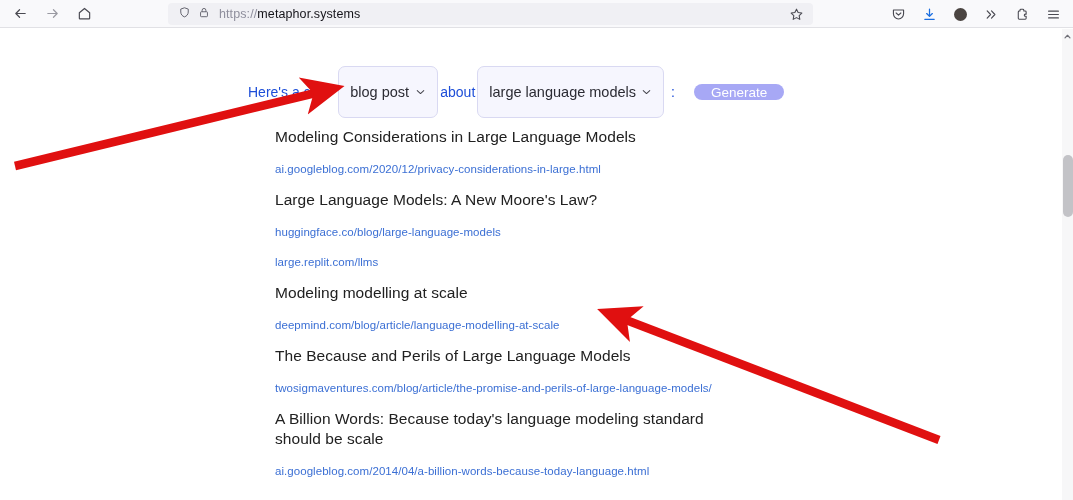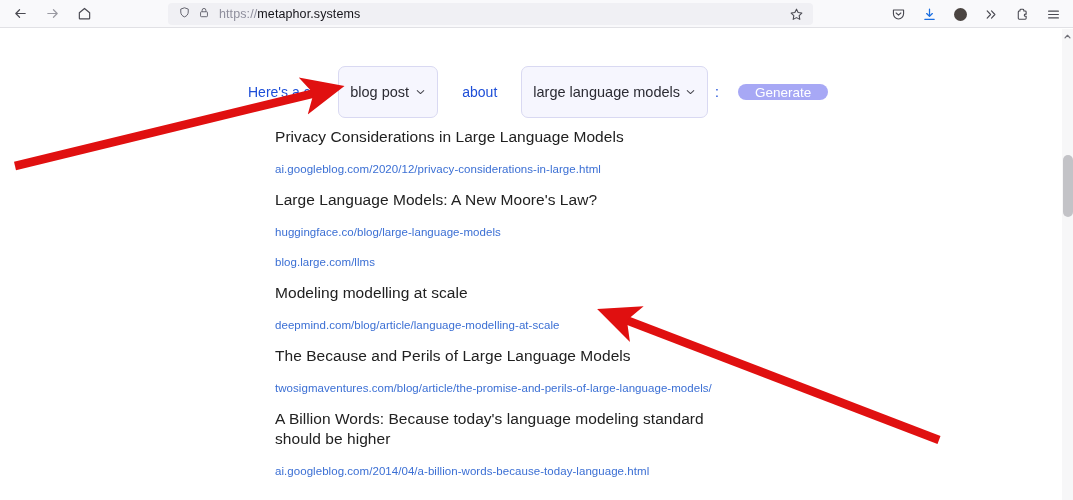--- a/index.html
+++ b/index.html
@@ -61,21 +61,21 @@
     overflow: hidden;
   }
 
   .prompt-row {
     position: absolute; left: 248px; top: 37px;
     display: flex; align-items: center; gap: 0;
     font-size: 15.5px; color: #1d1d1f;
   }
   .prompt-text { font-size: 14px; color: #1d4ed8; white-space: nowrap; }
   .lead-text { margin-right: 9px; }
-  .mid-text { margin: 0 24px; }
+  .mid-text { margin: 0 2px; }
   .colon-text { margin-left: 7px; }
 
   .ddl {
     position: relative;
     height: 52px;
     background: #f6f6fe;
     border: 1px solid #d9d9f2;
     border-radius: 7px;
     display: flex; align-items: center;
     padding: 0 9px 0 11px;
@@ -244,40 +244,40 @@
         </span>
       </div>
 
       <span class="prompt-text colon-text">:</span>
 
       <div class="gen-btn">Generate</div>
     </div>
 
     <div class="results">
       <div class="result">
-        <div class="result-title">Privacy Considerations in Large Language Models</div>
+        <div class="result-title">Modeling Considerations in Large Language Models</div>
         <div class="result-url">ai.googleblog.com/2020/12/privacy-considerations-in-large.html</div>
       </div>
       <div class="result">
         <div class="result-title">Large Language Models: A New Moore's Law?</div>
         <div class="result-url">huggingface.co/blog/large-language-models</div>
       </div>
       <div class="result">
-        <div class="result-url">blog.large.com/llms</div>
+        <div class="result-url">large.replit.com/llms</div>
       </div>
       <div class="result">
         <div class="result-title">Modeling modelling at scale</div>
         <div class="result-url">deepmind.com/blog/article/language-modelling-at-scale</div>
       </div>
       <div class="result">
         <div class="result-title">The Because and Perils of Large Language Models</div>
         <div class="result-url">twosigmaventures.com/blog/article/the-promise-and-perils-of-large-language-models/</div>
       </div>
       <div class="result">
-        <div class="result-title">A Billion Words: Because today's language modeling standard should be higher</div>
+        <div class="result-title">A Billion Words: Because today's language modeling standard should be scale</div>
         <div class="result-url">ai.googleblog.com/2014/04/a-billion-words-because-today-language.html</div>
       </div>
     </div>
   </div>
 
   <div class="scrollbar">
     <div class="scroll-up">
       <svg width="9" height="9" viewBox="0 0 16 16" fill="none" stroke="#707078" stroke-width="2.1" stroke-linecap="round" stroke-linejoin="round">
           <path d="M3.6 10.3L8 5.8l4.4 4.5"></path>
         </svg>

